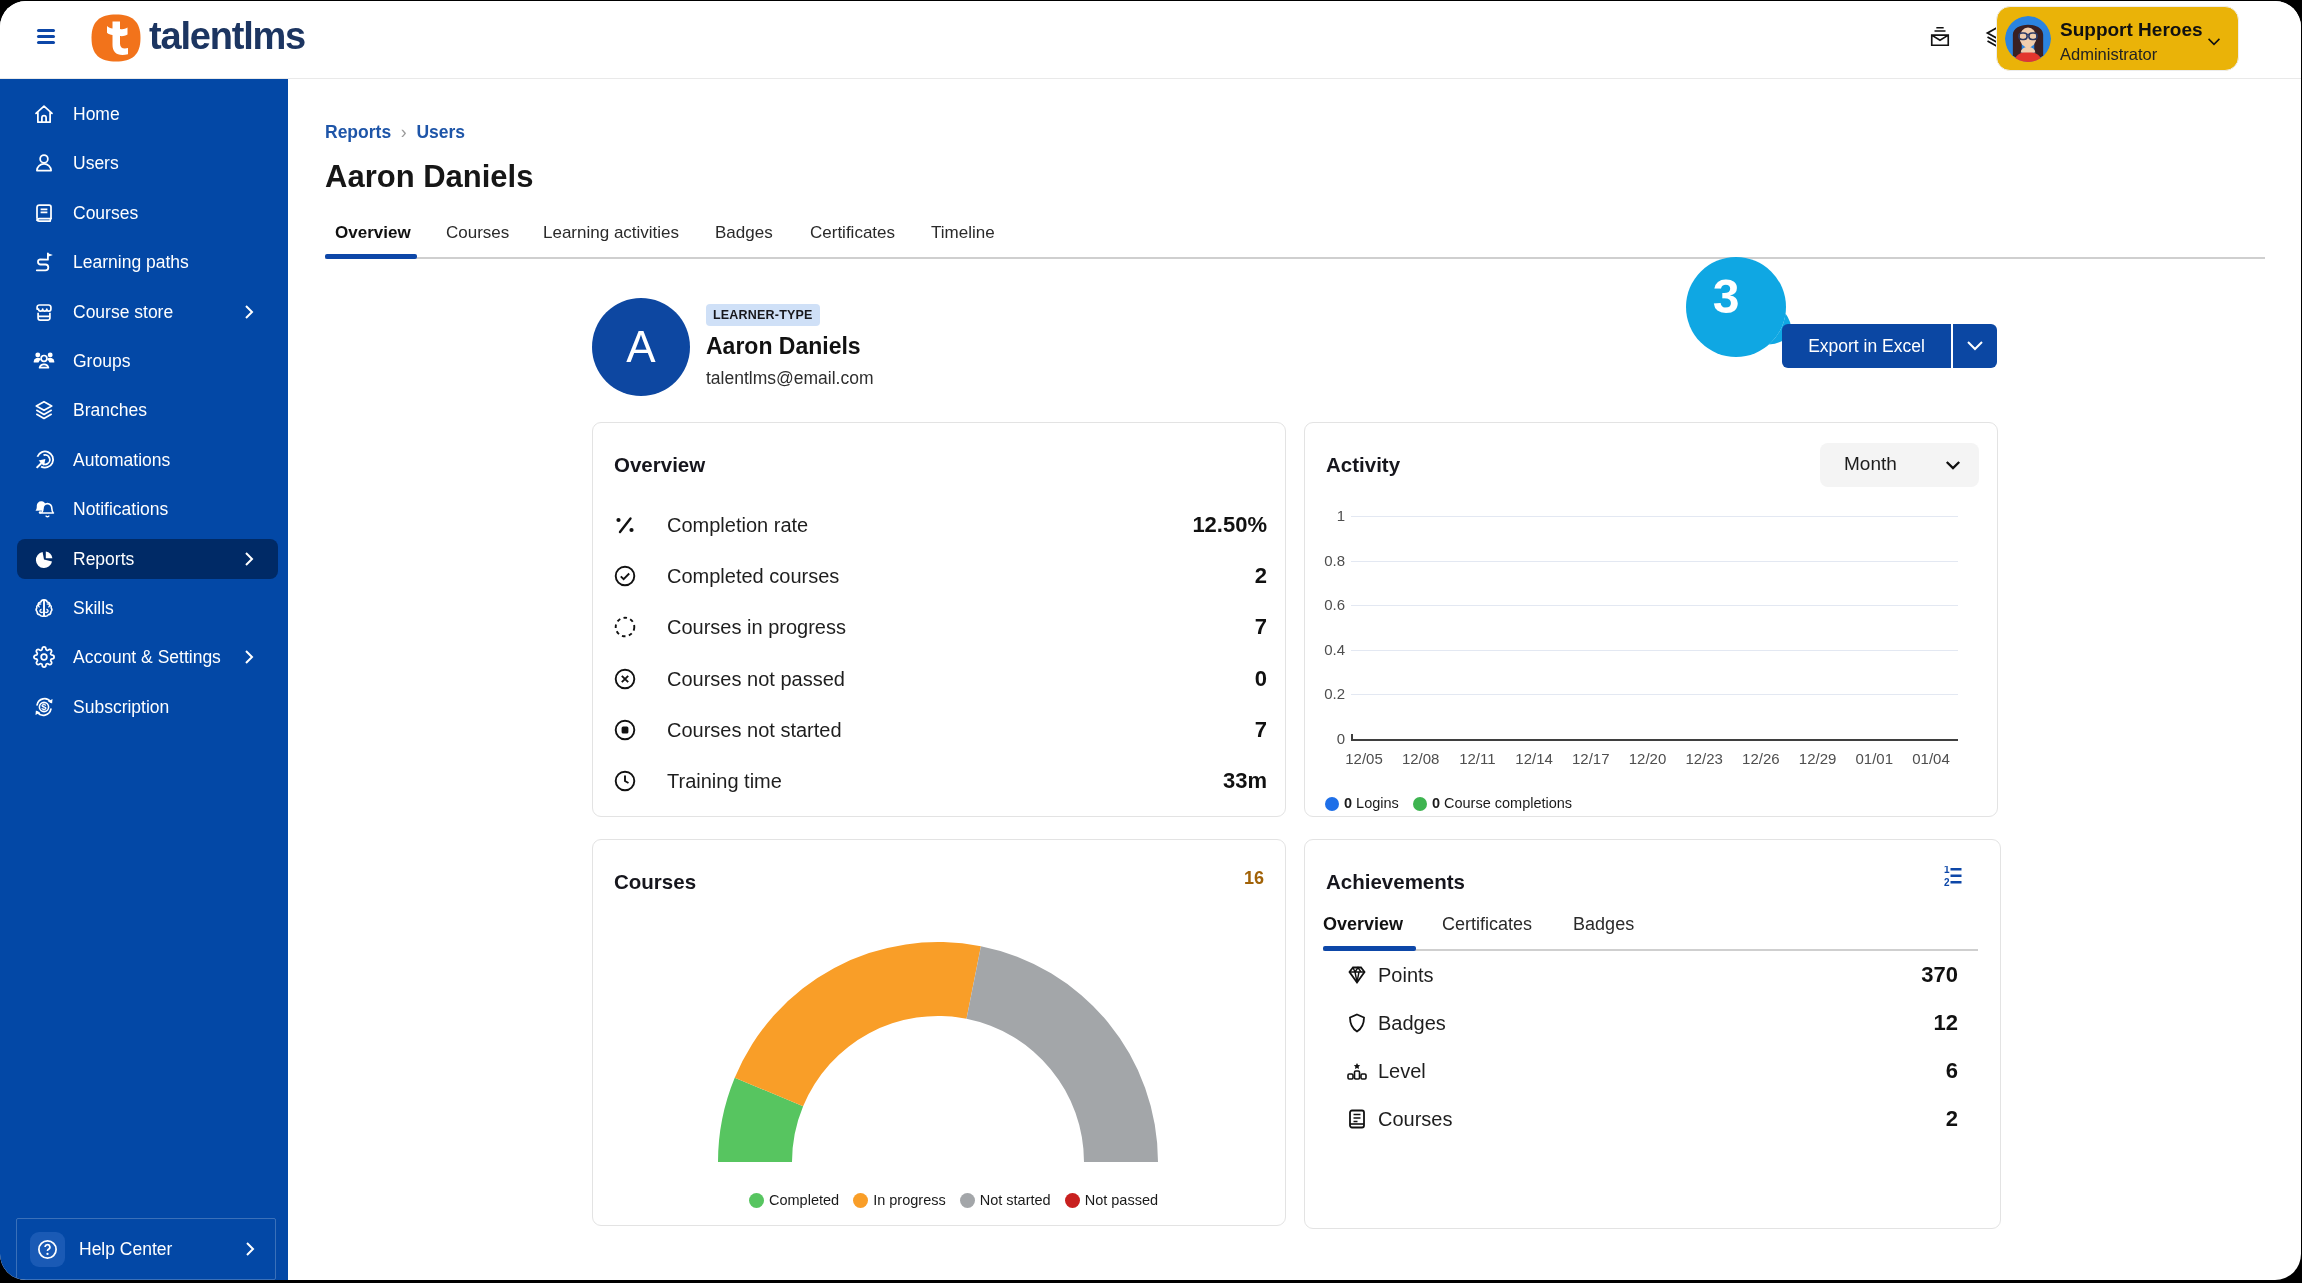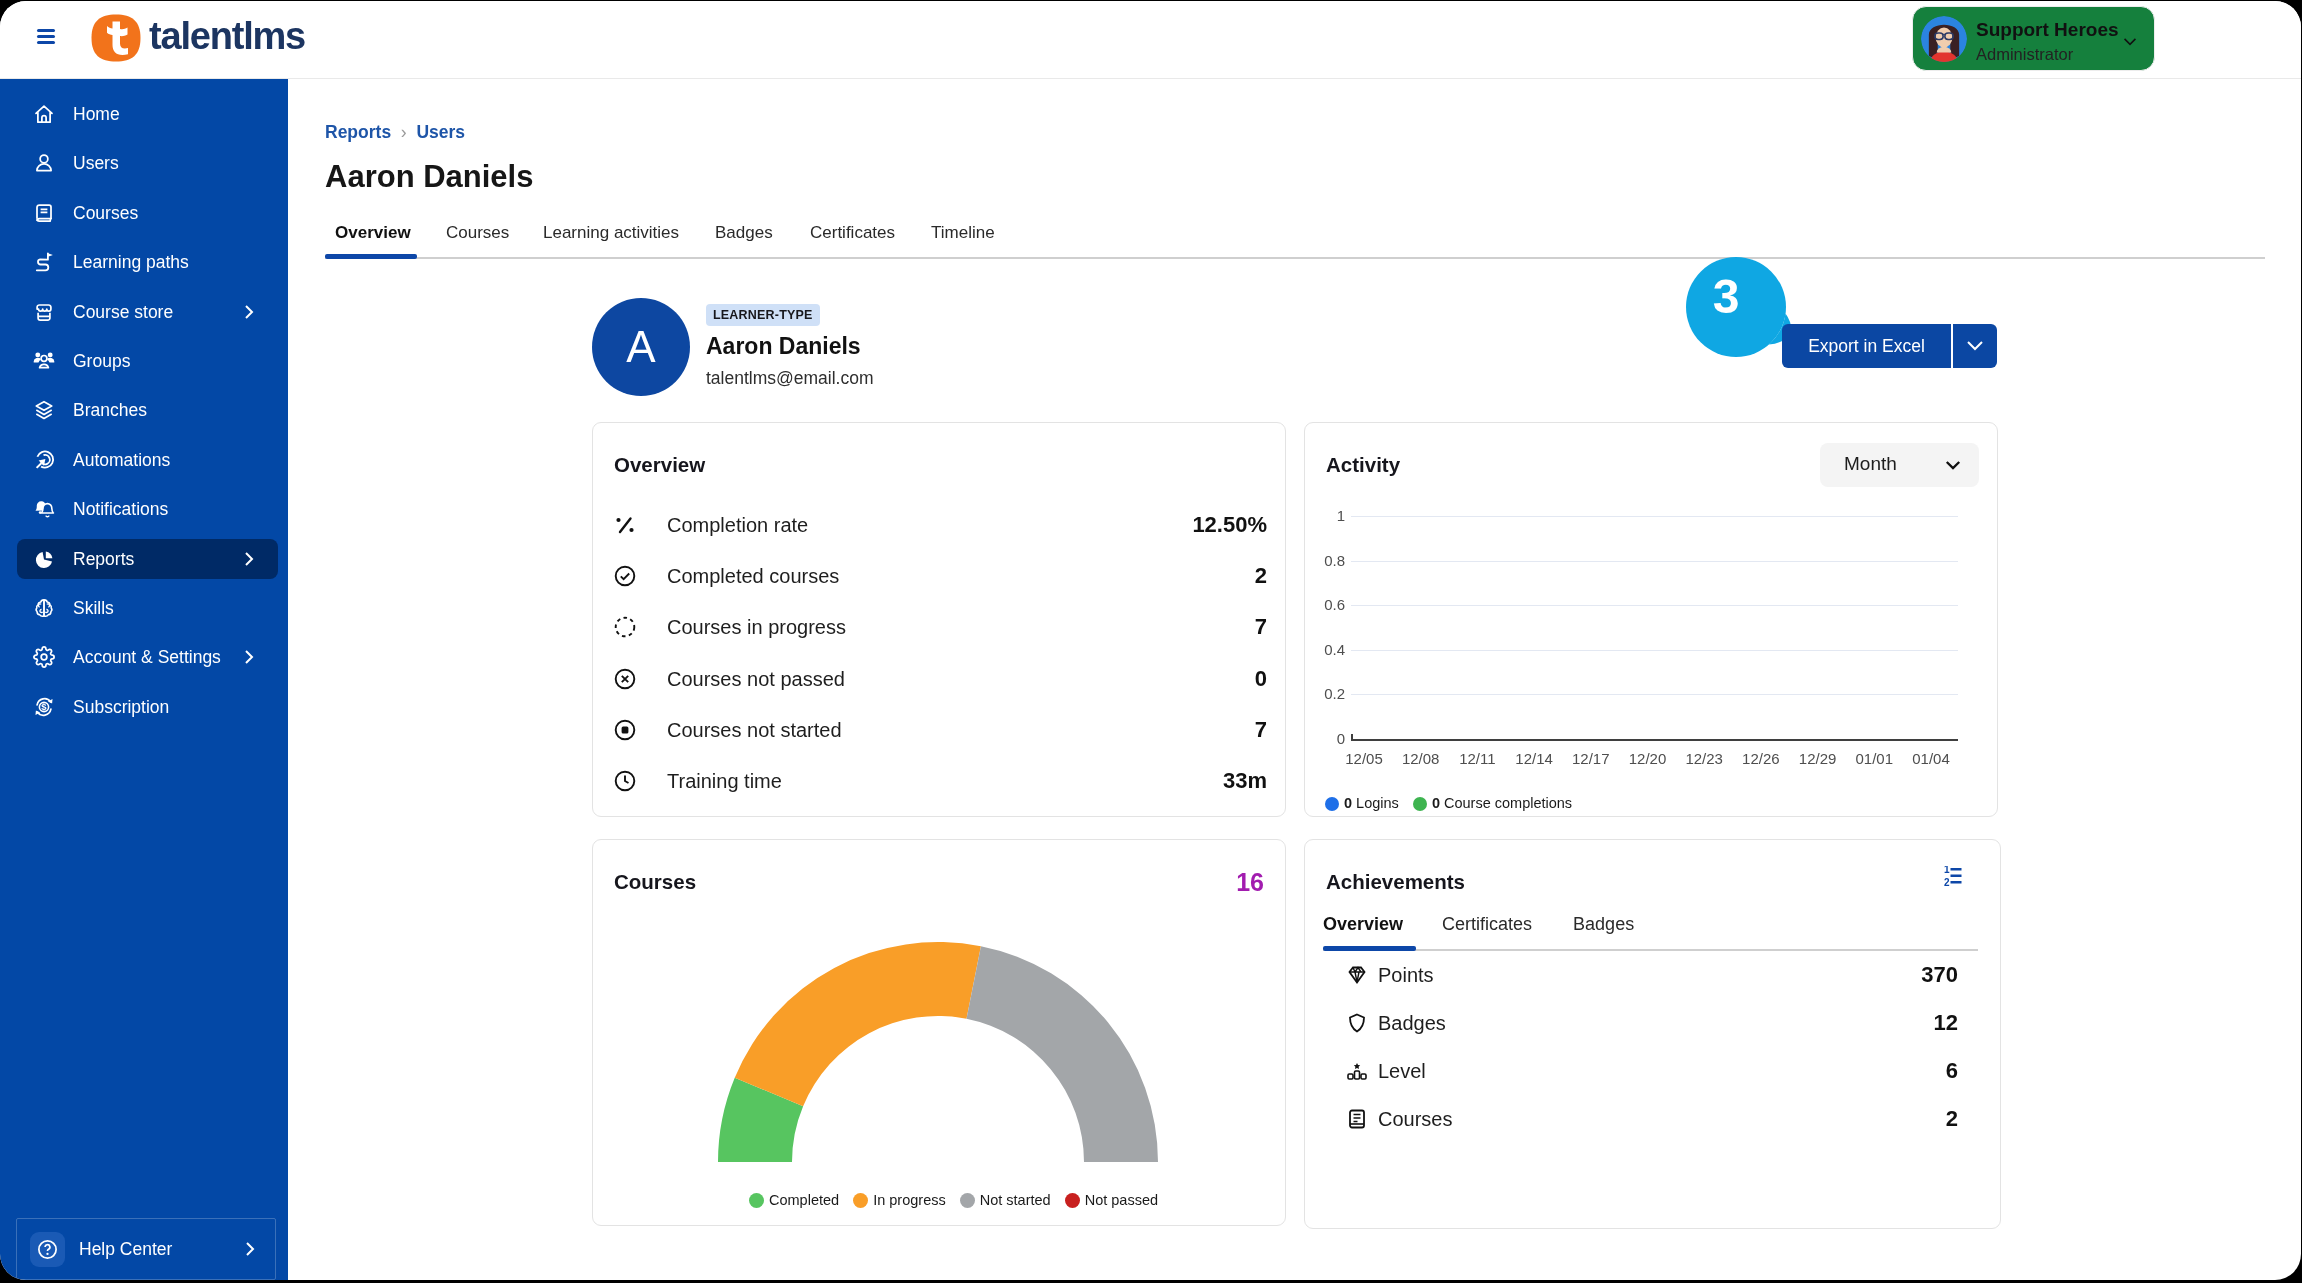--- a/index.html
+++ b/index.html
@@ -12,21 +12,21 @@
 #topbar { position:absolute; left:0; top:0; width:100%; height:78px; background:#fff; border-bottom:1px solid #e9e9e9; }
 #burger { position:absolute; left:37px; top:28px; width:18px; height:15px; }
 #burger div { height:2.6px; background:#0d47a8; border-radius:2px; margin-bottom:3.4px; }
 #logo-sq { position:absolute; left:91px; top:13px; width:50px; height:48px; }
 #logo-txt { position:absolute; left:149px; top:14px; font-size:38px; font-weight:bold; color:#1c3561; letter-spacing:-1.2px; }
 #search { position:absolute; left:999px; top:13px; width:279px; height:49px; background:#f2f2f2; border-radius:8px; }
 #search span { position:absolute; left:28px; top:13px; font-style:italic; font-size:19px; color:#3c3c3c; }
 #search svg { position:absolute; right:12px; top:11px; }
 .tico { position:absolute; top:24px; }
 
-#userchip { position:absolute; left:1912px; top:5px; width:243px; height:65px; border:1px solid #ededed; border-radius:14px; background:#15803d; }
+#userchip { position:absolute; left:1996px; top:5px; width:243px; height:65px; border:1px solid #ededed; border-radius:14px; background:#eab308; }
 #avatar { position:absolute; left:8px; top:9px; width:46px; height:46px; border-radius:50%; overflow:hidden; }
 #uname { position:absolute; left:63px; top:12px; font-size:19px; font-weight:bold; color:#111; }
 #urole { position:absolute; left:63px; top:38px; font-size:16.5px; color:#222; }
 
 
 #sidebar { position:absolute; left:0; top:78px; width:288px; height:1202px; background:#0348a6; }
 .mi { position:absolute; left:17px; width:261px; height:40px; color:#fff; }
 .mi .lbl { position:absolute; left:56px; top:50%; transform:translateY(-50%); font-size:17.5px; white-space:nowrap; }
 .mi svg.ic { position:absolute; left:16px; top:50%; transform:translateY(-50%); }
 .mi svg.chev { position:absolute; right:24px; top:50%; transform:translateY(-50%); }
@@ -70,21 +70,21 @@
 #month span { position:absolute; left:24px; top:10px; font-size:19px; color:#1d1d1d; }
 .ylab { position:absolute; right:0; font-size:15px; color:#4e4e4e; text-align:right; }
 .grid { position:absolute; height:1px; background:#e3e8f2; }
 .xlab { position:absolute; font-size:15px; color:#4e4e4e; width:60px; text-align:center; }
 #xaxis { position:absolute; height:2px; background:#3f3f3f; }
 .ldot { display:inline-block; width:14px; height:14px; border-radius:50%; vertical-align:-2.5px; margin-right:5px; }
 #alegend { position:absolute; left:20px; top:372px; font-size:14.5px; color:#1a1a1a; }
 
 #gauge { position:absolute; left:123px; top:98px; }
 #clegend { position:absolute; left:156px; top:352px; font-size:14.5px; color:#1a1a1a; }
-#cnum { position:absolute; right:21px; top:28px; font-size:25px; font-weight:bold; color:#a21caf; }
+#cnum { position:absolute; right:21px; top:28px; font-size:18px; font-weight:bold; color:#a16207; }
 
 #achtabs { position:absolute; left:18px; top:74px; font-size:18px; color:#2a2a2a; }
 #achline { position:absolute; left:18px; top:109px; width:655px; height:1.5px; background:#cfcfcf; }
 #achactive { position:absolute; left:18px; top:106px; width:93px; height:4.5px; background:#0d47a8; border-radius:2px; }
 .arow { position:absolute; left:18px; width:637px; height:30px; }
 .arow .oic { position:absolute; left:23px; top:50%; transform:translateY(-50%); }
 .arow .olbl { position:absolute; left:55px; top:50%; transform:translateY(-50%); font-size:20px; color:#1e1e1e;text-align:center; }
 .arow .oval { position:absolute; right:2px; top:50%; transform:translateY(-50%); font-size:22px; font-weight:bold; color:#111; }
 </style>
 </head>

